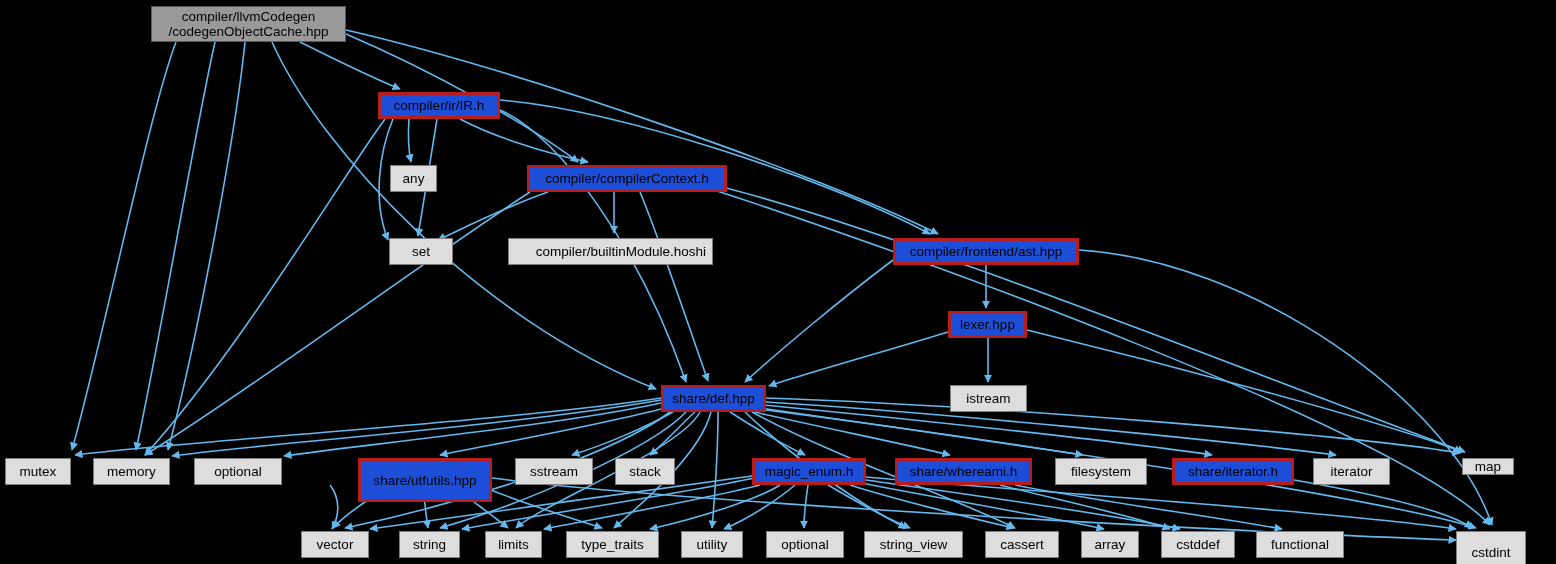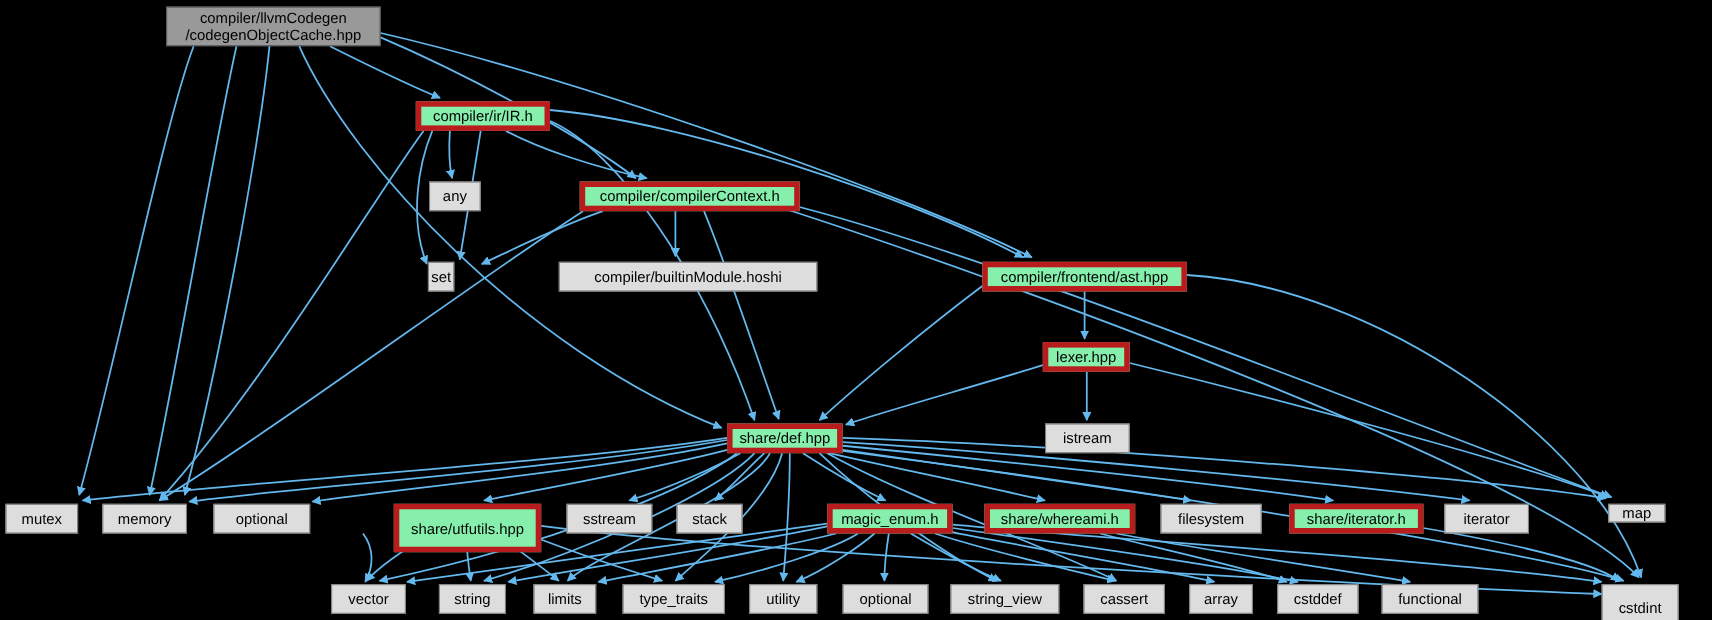--- a/index.html
+++ b/index.html
@@ -33,22 +33,22 @@
     color: #000000;
     white-space: pre;
     padding: 0 6px;
   }
   .node.sys {
     background: #dddddd;
     border: 1px solid #7f7f7f;
     box-shadow: 0 0 0 0px #000;
   }
   .node.proj {
-    background: #86efac;
-    border: 5px solid #b91c1c;
+    background: #1d4ed8;
+    border: 3px solid #b91c1c;
   }
   .node.root {
     background: #999999;
     border: 1px solid #5a5a5a;
   }
   .node-label { pointer-events: none; }
 </style>
 </head>
 <body>
 
@@ -127,22 +127,22 @@
         <path d="M 1294,480 C 1380,495 1450,512 1472,528" fill="none" stroke="#63b8ee" stroke-width="1.6" marker-end="url(#arrow)"></path>
         <path d="M 330,485 C 340,498 340,515 332,529" fill="none" stroke="#63b8ee" stroke-width="1.6" marker-end="url(#arrow)"></path>
       </g>
   </svg>
   <div id="node-layer">
       <div class="node root" style="left: 151px; top: 6px; width: 195px; height: 36px;"><span class="node-label">compiler/llvmCodegen
 /codegenObjectCache.hpp</span></div>
       <div class="node proj" style="left: 378px; top: 92px; width: 122px; height: 27px;"><span class="node-label">compiler/ir/IR.h</span></div>
       <div class="node sys" style="left: 390px; top: 165px; width: 47px; height: 27px;"><span class="node-label">any</span></div>
       <div class="node proj" style="left: 514px; top: 165px; width: 200px; height: 27px; margin-left: 13px;"><span class="node-label">compiler/compilerContext.h</span></div>
-      <div class="node sys" style="left: 389px; top: 238px; width: 24px; height: 27px;"><span class="node-label">set</span></div>
-      <div class="node sys" style="left: 508px; top: 238px; width: 235px; height: 27px;"><span class="node-label">compiler/builtinModule.hoshi</span></div>
+      <div class="node sys" style="left: 389px; top: 238px; width: 64px; height: 27px;"><span class="node-label">set</span></div>
+      <div class="node sys" style="left: 508px; top: 238px; width: 205px; height: 27px; justify-content: flex-end;"><span class="node-label">compiler/builtinModule.hoshi</span></div>
       <div class="node proj" style="left: 893px; top: 238px; width: 186px; height: 27px;"><span class="node-label">compiler/frontend/ast.hpp</span></div>
       <div class="node proj" style="left: 948px; top: 311px; width: 79px; height: 27px;"><span class="node-label">lexer.hpp</span></div>
       <div class="node sys" style="left: 950px; top: 385px; width: 77px; height: 27px;"><span class="node-label">istream</span></div>
       <div class="node proj" style="left: 661px; top: 385px; width: 105px; height: 27px;"><span class="node-label">share/def.hpp</span></div>
       <div class="node sys" style="left: 5px; top: 458px; width: 66px; height: 27px;"><span class="node-label">mutex</span></div>
       <div class="node sys" style="left: 93px; top: 458px; width: 77px; height: 27px;"><span class="node-label">memory</span></div>
       <div class="node sys" style="left: 194px; top: 458px; width: 88px; height: 27px;"><span class="node-label">optional</span></div>
       <div class="node proj" style="left: 358px; top: 458px; width: 134px; height: 44px;"><span class="node-label">share/utfutils.hpp</span></div>
       <div class="node sys" style="left: 515px; top: 458px; width: 78px; height: 27px;"><span class="node-label">sstream</span></div>
       <div class="node sys" style="left: 615px; top: 458px; width: 60px; height: 27px;"><span class="node-label">stack</span></div>

